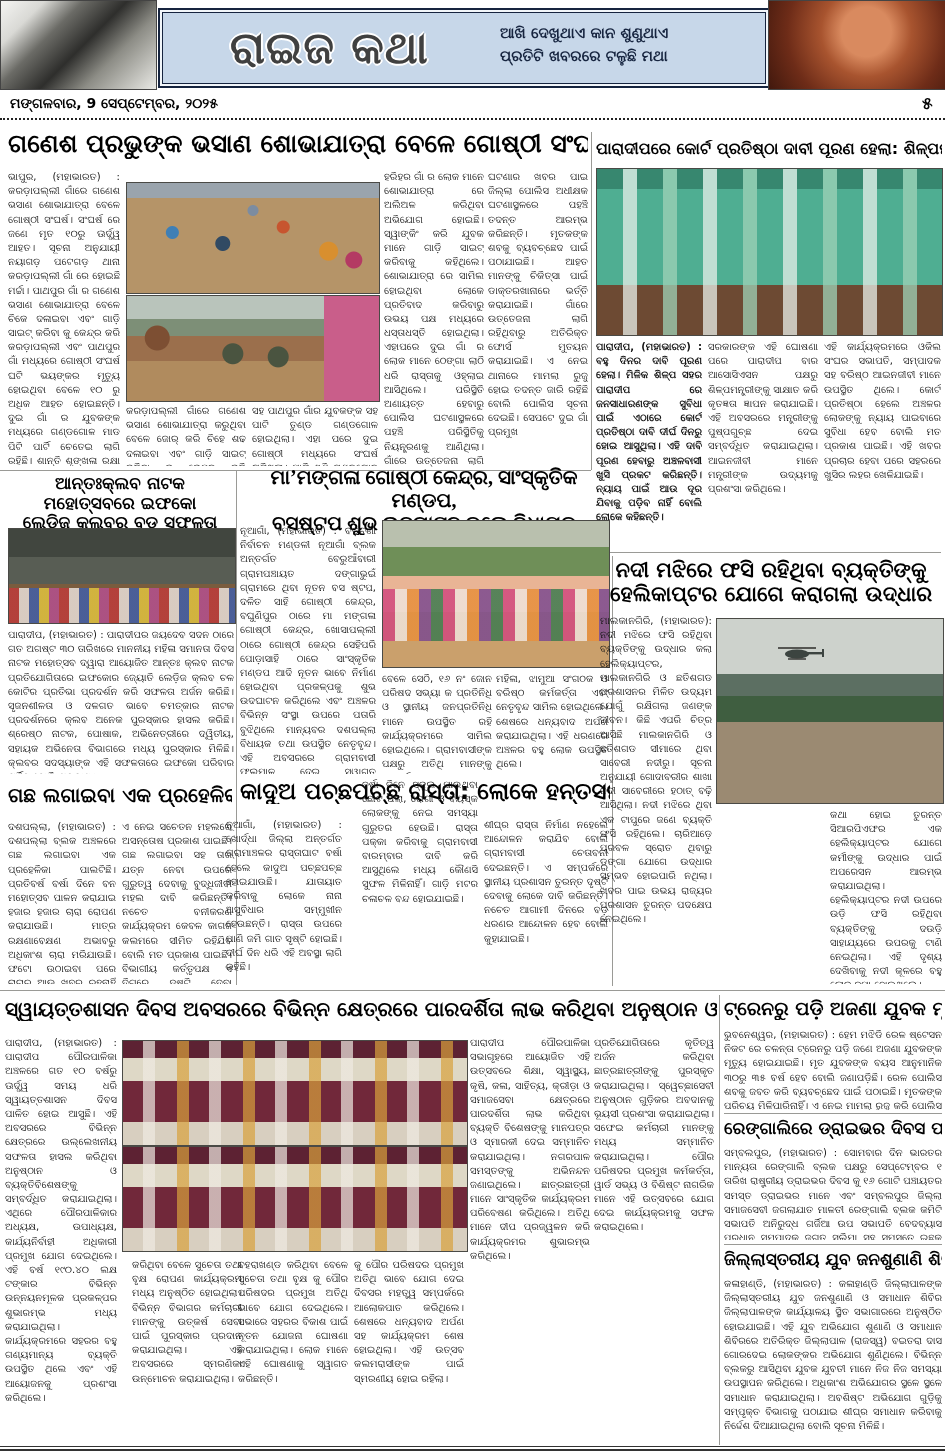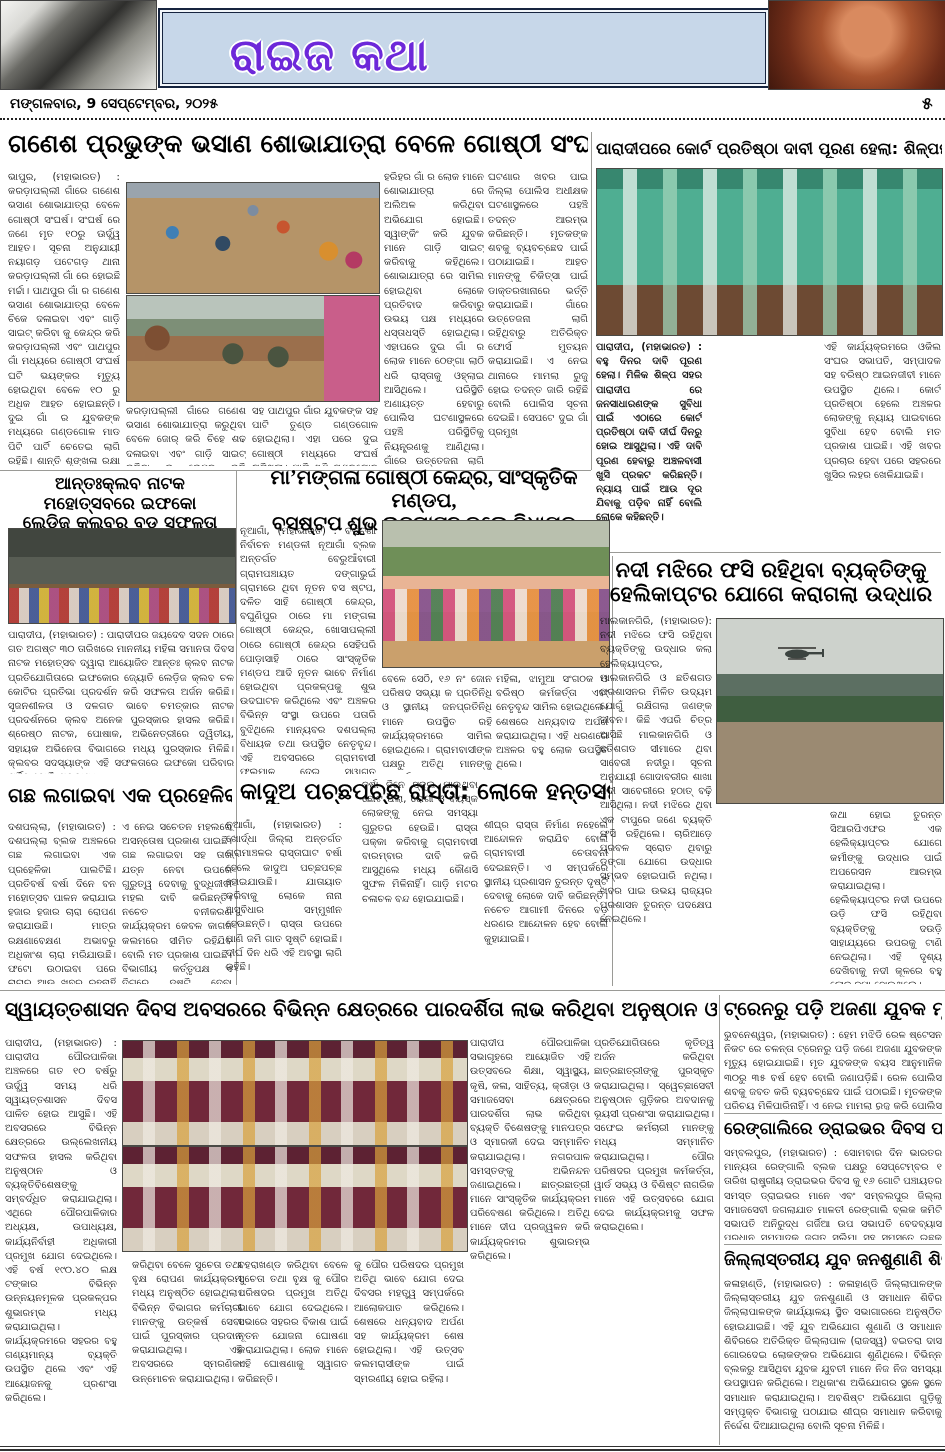--- a/index.html
+++ b/index.html
@@ -1,22 +1,22 @@
 <!DOCTYPE html>
 <html><head>
 <meta charset="utf-8">
 <style>
   html,body{margin:0;padding:0;background:#e8e8e4;}
   #page{position:relative;width:945px;height:1452px;background:#ffffff;margin:0 auto;
         font-family:"DejaVu Sans",sans-serif;color:#111;overflow:hidden;}
   .abs{position:absolute;}
   
   .mast-band{background:#c7d7e9;border:2px solid #16243f;box-shadow:inset 0 0 0 2px #f2f6fa,inset 0 0 0 3px #16243f;}
-  .mast-title{font-size:44px;font-weight:bold;color:#6d28d9;letter-spacing:1px;
-      text-shadow:-2px 0 #fff,2px 0 #fff,0 -2px #fff,0 2px #fff,-1px -1px #fff,1px 1px #fff;margin-top:7px;}
+  .mast-title{font-size:44px;font-weight:bold;color:#404040;letter-spacing:1px;
+      text-shadow:-2px 0 #fff,2px 0 #fff,0 -2px #fff,0 2px #fff,-1px -1px #fff,1px 1px #fff;}
   .tagline{font-size:15px;font-weight:bold;color:#16243f;line-height:1.5;}
   .mast-img{border:1px solid #444;}
   .img-sketch{background:linear-gradient(135deg,#f4f4f2 0%,#d9d9d5 18%,#6b6b66 34%,#2e2e2c 52%,#8d8d86 70%,#e9e9e5 100%);}
   .img-child{background:radial-gradient(circle at 55% 35%,#d98a5f 0 22%,#a8542f 40%,#6e2c18 70%,#41180d 100%);}
   
   .dateline{font-size:14px;font-weight:bold;color:#000;}
   .dot-rule{border-top:2px dotted #222;}
   .rule-v{background:#9a9a96;width:1px;}
   .rule-h{background:#9a9a96;height:1px;}
   
@@ -63,40 +63,45 @@
   .heli{position:absolute;left:26%;top:14%;width:58px;height:16px;}
 </style>
 </head>
 <body>
 
 <div id="page">
 
   <div class="abs mast-img img-sketch" style="left:0;top:0;width:155px;height:88px;"></div>
   <div class="abs mast-band" style="left:158px;top:8px;width:608px;height:76px;"></div>
   <div class="abs mast-title" style="left:230px;top:22px;">ରାଇଜ କଥା</div>
+  <div class="abs tagline" style="left:500px;top:22px;">
+    <div>ଆଖି ଦେଖୁଥାଏ କାନ ଶୁଣୁଥାଏ</div>
+    <div>ପ୍ରତିଟି ଖବରରେ ଟଳୁଛି ମଥା</div>
+  </div>
   <div class="abs mast-img img-child" style="left:768px;top:0;width:177px;height:88px;"></div>
 
   <div class="abs dateline" style="left:10px;top:95px;">ମଙ୍ଗଳବାର, 9 ସେପ୍ଟେମ୍ବର, ୨୦୨୫</div>
   <div class="abs dateline" style="left:922px;top:93px;font-size:17px;">୫</div>
   <div class="abs dot-rule" style="left:0;top:118px;width:945px;"></div>
 
   <div class="abs hl hl1" style="left:8px;top:130px;width:580px;">ଗଣେଶ ପ୍ରଭୁଙ୍କ ଭସାଣ ଶୋଭାଯାତ୍ରା ବେଳେ ଗୋଷ୍ଠୀ ସଂଘର୍ଷ:  ଜଣେ ମୃତ</div>
   <div class="abs bt" style="left:8px;top:170px;width:112px;height:296px;">ଭାପୁର, (ମହାଭାରତ) : କରଡ଼ାପଲ୍ଲୀ ଗାଁରେ ଗଣେଶ ଭସାଣ ଶୋଭାଯାତ୍ରା ବେଳେ ଗୋଷ୍ଠୀ ସଂଘର୍ଷ। ସଂଘର୍ଷ ରେ ଜଣେ ମୃତ ୧୦ରୁ ଊର୍ଦ୍ଧ୍ୱ ଆହତ। ସୂଚନା ଅନୁଯାୟୀ ନୟାଗଡ଼ ପଟେଗଡ଼ ଥାନା କରଡ଼ାପଲ୍ଲୀ ଗାଁ ରେ ହୋଇଛି ମର୍ଚ୍ଚା। ପାଥପୁର ଗାଁ ର ଗଣେଶ ଭସାଣ ଶୋଭାଯାତ୍ରା ବେଳେ ଚିକେ ଦଳାଇବା ଏବଂ ଗାଡ଼ି ସାଇଟ୍ କରିବା କୁ କେନ୍ଦ୍ର କରି କରଡ଼ାପଲ୍ଲୀ ଏବଂ ପାଥପୁର ଗାଁ ମଧ୍ୟରେ ଗୋଷ୍ଠୀ ସଂଘର୍ଷ ଘଟି ଭୟଙ୍କର ମୃତ୍ୟୁ ହୋଇଥିବା ବେଳେ ୧୦ ରୁ ଅଧିକ ଆହତ ହୋଇଛନ୍ତି। ଦୁଇ ଗାଁ ର ଯୁବକଙ୍କ ମଧ୍ୟରେ ଗଣ୍ଡଗୋଳ ମାଡ ପିଟି ପାର୍ଟି ଚେତେଇ ଲାଗି ରହିଛି। ଶାନ୍ତି ଶୃଙ୍ଖଳା ରକ୍ଷା ପାଇଁ ଉଭୟ ଗାଁରେ ତିନି ପ୍ଲାଟୁନ୍ ଫୋର୍ସ ମୁତୟନ କରାଯାଇଛି। ମିରଫ ଘରେ ପାଥପୁର ଗାଁ ପୁରୁଷ ଶୂନ୍ୟ ହୋଇଛି। ଗାଁ ଦାଣ୍ଡରେ ପୋଲିସ ମାଡ଼ୁଛି ପଳିତରା। ଗତକାଲି ରାତିରେ ପାଥପୁର ଗାଁ ର ଯୁବକ ମାନେ</div>
   <div class="abs photo ph-crowd" style="left:126px;top:182px;width:252px;height:110px;"></div>
   <div class="abs photo ph-police" style="left:126px;top:295px;width:252px;height:105px;"></div>
   <div class="abs bt" style="left:126px;top:404px;width:120px;height:62px;">କରଡ଼ାପଲ୍ଲୀ ଗାଁରେ ଗଣେଶ ଭସାଣ ଶୋଭାଯାତ୍ରା କରୁଥିବା ବେଳେ ଜୋର୍ କରି ଚିହେ ଶଢ ଦଳାଇବା ଏବଂ ଗାଡ଼ି ସାଇଟ୍ କରିବା କୁ କେନ୍ଦ୍ର କରି କରଡ଼ାପଲ୍ଲୀ ଗାଁ ର ଯୁବକ ରଶ୍ମି ସ୍ୱାଙ୍କିଂ</div>
   <div class="abs bt" style="left:252px;top:404px;width:126px;height:62px;">ସହ ପାଥପୁର ଗାଁର ଯୁବକଙ୍କ ସହ ପାଟି ତୁଣ୍ଡ ଗଣ୍ଡଗୋଳ ହୋଇଥିଲା। ଏହା ପରେ ଦୁଇ ଗୋଷ୍ଠୀ ମଧ୍ୟରେ ସଂଘର୍ଷ ଘଟିଥିଲା। ପାଟି ଶୁଣି ଗଣ୍ଡଗୋଳ ସମାଧାନ କରିବା ପାଇଁ ଯାଇଥିବା</div>
   <div class="abs bt" style="left:384px;top:170px;width:100px;height:298px;">ହରିହର ଗାଁ ର ଲୋକ ମାନେ ଶୋଭାଯାତ୍ରା ରେ ଅଲିଅଳ କରିଥିବା ଅଭିଯୋଗ ହୋଇଛି। ସ୍ୱାଙ୍କିଂ କରି ଯୁବକ ମାନେ ଗାଡ଼ି ସାଇଟ୍ କରିବାକୁ କହିଥିଲେ। ଶୋଭାଯାତ୍ରା ରେ ସାମିଲ ହୋଇଥିବା ଲୋକେ ପ୍ରତିବାଦ କରିବାରୁ ଉଭୟ ପକ୍ଷ ମଧ୍ୟରେ ଧସ୍ତାଧସ୍ତି ହୋଇଥିଲା। ଏହାପରେ ଦୁଇ ଗାଁ ର ଲୋକ ମାନେ ଠେଙ୍ଗା ଲାଠି ଧରି ରାସ୍ତାକୁ ଓହ୍ଲାଇ ଆସିଥିଲେ। ପରିସ୍ଥିତି ଅଣାୟତ୍ତ ହେବାରୁ ପୋଲିସ ଘଟଣାସ୍ଥଳରେ ପହଞ୍ଚି ପରିସ୍ଥିତିକୁ ନିୟନ୍ତ୍ରଣକୁ ଆଣିଥିଲା। ଗାଁରେ ଉତ୍ତେଜନା ଲାଗି ରହିଛି।</div>
   <div class="abs bt" style="left:488px;top:170px;width:100px;height:298px;">ଘଟଣାର ଖବର ପାଇ ଜିଲ୍ଲା ପୋଲିସ ଅଧୀକ୍ଷକ ଘଟଣାସ୍ଥଳରେ ପହଞ୍ଚି ତଦନ୍ତ ଆରମ୍ଭ କରିଛନ୍ତି। ମୃତକଙ୍କ ଶବକୁ ବ୍ୟବଚ୍ଛେଦ ପାଇଁ ପଠାଯାଇଛି। ଆହତ ମାନଙ୍କୁ ଚିକିତ୍ସା ପାଇଁ ଡାକ୍ତରଖାନାରେ ଭର୍ତ୍ତି କରାଯାଇଛି। ଗାଁରେ ଉତ୍ତେଜନା ଲାଗି ରହିଥିବାରୁ ଅତିରିକ୍ତ ଫୋର୍ସ ମୁତୟନ କରାଯାଇଛି। ଏ ନେଇ ଥାନାରେ ମାମଲା ରୁଜୁ ହୋଇ ତଦନ୍ତ ଜାରି ରହିଛି ବୋଲି ପୋଲିସ ସୂଚନା ଦେଇଛି। ସେପଟେ ଦୁଇ ଗାଁ ପ୍ରମୁଖ</div>
   <div class="abs rule-v" style="left:591px;top:132px;height:338px;"></div>
   <div class="abs rule-h" style="left:0;top:470px;width:591px;"></div>
 
   <div class="abs hl hl2" style="left:596px;top:140px;width:346px;">ପାରାଦୀପରେ କୋର୍ଟ ପ୍ରତିଷ୍ଠା ଦାବୀ ପୂରଣ ହେଲା: ଶିଳ୍ପମନ୍ତ୍ରୀଙ୍କୁ କୃତଜ୍ଞତା ଜ୍ଞାପନ</div>
   <div class="abs photo ph-office" style="left:596px;top:168px;width:345px;height:166px;"></div>
   <div class="abs bt" style="left:596px;top:340px;width:106px;height:208px;font-weight:bold;">ପାରାଦୀପ, (ମହାଭାରତ) : ବହୁ ଦିନର ଦାବି ପୂରଣ ହେଲା। ମିଳିକ ଶିଳ୍ପ ସହର ପାରାଦୀପ ରେ ଜନସାଧାରଣଙ୍କ ସୁବିଧା ପାଇଁ ଏଠାରେ କୋର୍ଟ ପ୍ରତିଷ୍ଠା ଦାବି ଦୀର୍ଘ ଦିନରୁ ହୋଇ ଆସୁଥିଲା। ଏହି ଦାବି ପୂରଣ ହେବାରୁ ଅଞ୍ଚଳବାସୀ ଖୁସି ପ୍ରକଟ କରିଛନ୍ତି। ନ୍ୟାୟ ପାଇଁ ଆଉ ଦୂର ଯିବାକୁ ପଡ଼ିବ ନାହିଁ ବୋଲି ଲୋକେ କହିଛନ୍ତି।</div>
+  <div class="abs bt" style="left:708px;top:340px;width:110px;height:208px;">ସରକାରଙ୍କ ଏହି ଘୋଷଣା ପରେ ପାରାଦୀପ ବାର ଆସୋସିଏସନ ପକ୍ଷରୁ ଶିଳ୍ପମନ୍ତ୍ରୀଙ୍କୁ ସାକ୍ଷାତ କରି କୃତଜ୍ଞତା ଜ୍ଞାପନ କରାଯାଇଛି। ଏହି ଅବସରରେ ମନ୍ତ୍ରୀଙ୍କୁ ପୁଷ୍ପଗୁଚ୍ଛ ଦେଇ ସମ୍ବର୍ଦ୍ଧିତ କରାଯାଇଥିଲା। ଆଇନଜୀବୀ ମାନେ ମନ୍ତ୍ରୀଙ୍କ ଉଦ୍ୟମକୁ ପ୍ରଶଂସା କରିଥିଲେ।</div>
   <div class="abs bt" style="left:824px;top:340px;width:117px;height:208px;">ଏହି କାର୍ଯ୍ୟକ୍ରମରେ ଓକିଲ ସଂଘର ସଭାପତି, ସମ୍ପାଦକ ସହ ବରିଷ୍ଠ ଆଇନଜୀବୀ ମାନେ ଉପସ୍ଥିତ ଥିଲେ। କୋର୍ଟ ପ୍ରତିଷ୍ଠା ହେଲେ ଅଞ୍ଚଳର ଲୋକଙ୍କୁ ନ୍ୟାୟ ପାଇବାରେ ସୁବିଧା ହେବ ବୋଲି ମତ ପ୍ରକାଶ ପାଇଛି। ଏହି ଖବର ପ୍ରଚାର ହେବା ପରେ ସହରରେ ଖୁସିର ଲହର ଖେଳିଯାଇଛି।</div>
   <div class="abs rule-h" style="left:596px;top:552px;width:345px;"></div>
 
   <div class="abs hl hlc" style="left:8px;top:474px;width:224px;font-size:17px;">
     <div>ଆନ୍ତଃକ୍ଲବ ନାଟକ ମହୋତ୍ସବରେ ଇଫକୋ</div>
     <div>ଲେଡ଼ିଜ କ୍ଲବର ବଡ଼ ସଫଳତା</div>
   </div>
   <div class="abs photo ph-stage" style="left:8px;top:528px;width:226px;height:94px;"></div>
   <div class="abs bt" style="left:8px;top:628px;width:226px;height:146px;">ପାରାଦୀପ, (ମହାଭାରତ) : ପାରାଦୀପର ଜୟଦେବ ସଦନ ଠାରେ ଗତ ଅଗଷ୍ଟ ୩୦ ତାରିଖରେ ମାନନୀୟ ମହିଳା ସମାନତା ଦିବସ ନାଟକ ମହୋତ୍ସବ ଦ୍ୱାରା ଆୟୋଜିତ ଆନ୍ତଃ କ୍ଲବ ନାଟକ ପ୍ରତିଯୋଗିତାରେ ଇଫକୋର ଜ୍ୟୋତି ଲେଡ଼ିଜ କ୍ଲବ ଚଳ କୋଟିର ପ୍ରତିଭା ପ୍ରଦର୍ଶନ କରି ସଫଳତା ଅର୍ଜନ କରିଛି। ସୃଜନଶୀଳତା ଓ ଦଳଗତ ଭାବେ ଚମତ୍କାର ନାଟକ ପ୍ରଦର୍ଶନରେ କ୍ଲବ ଅନେକ ପୁରସ୍କାର ହାସଲ କରିଛି। ଶ୍ରେଷ୍ଠ ନାଟକ, ପୋଷାକ, ଅଭିନେତ୍ରୀରେ ଦ୍ୱିତୀୟ, ସହାୟକ ଅଭିନେତା ବିଭାଗରେ ମଧ୍ୟ ପୁରସ୍କାର ମିଳିଛି। କ୍ଲବର ସଦସ୍ୟାଙ୍କ ଏହି ସଫଳତାରେ ଇଫକୋ ପରିବାର ଗର୍ବିତ ବୋଲି ପ୍ରକାଶ।</div>
   <div class="abs rule-v" style="left:236px;top:470px;height:515px;"></div>

